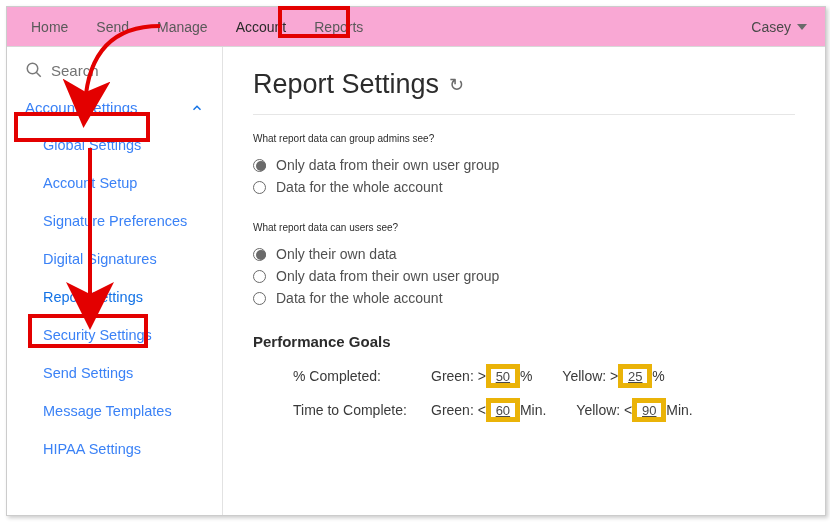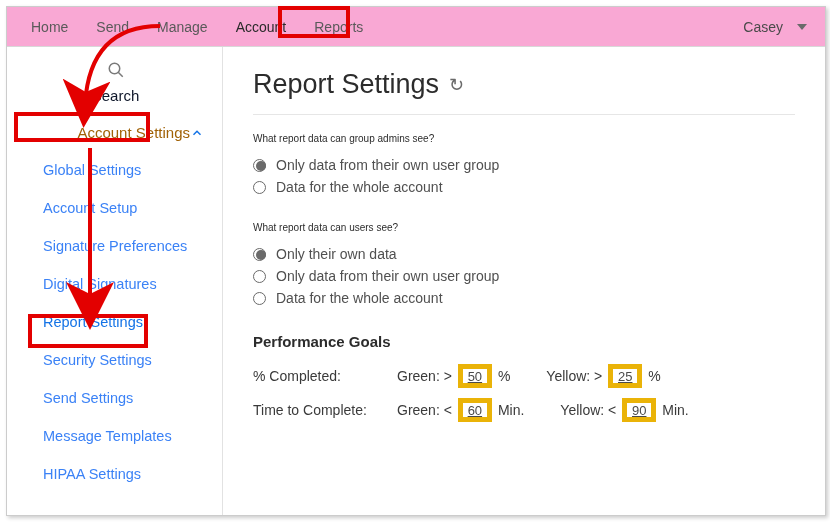--- a/index.html
+++ b/index.html
@@ -3,48 +3,48 @@
   <meta charset="utf-8">
   <style>
     * { box-sizing: border-box; margin: 0; padding: 0; font-family: "Segoe UI", Arial, sans-serif; }
     body { width: 830px; height: 523px; background: #fff; position: relative; overflow: hidden; }
     .outer { border: 1px solid #ccc; width: 820px; height: 510px; margin: 6px; box-shadow: 2px 2px 4px rgba(0,0,0,0.2); background: #fff; }
     
     .topnav { height: 40px; background: #f9a8d4; border-bottom: 1px solid #d8d8d8; display: flex; align-items: center; padding: 0 10px; }
     .topnav .nav-item { color: #5a5a5a; font-size: 14px; padding: 10px 14px; cursor: pointer; }
     .topnav .nav-item.active { color: #2a2a2a; }
     .topnav .spacer { flex: 1; }
-    .user-menu { display: flex; align-items: center; gap: 14px; color: #4a4a4a; font-size: 14px; padding: 6px 8px; cursor: pointer; }
+    .user-menu { display: flex; align-items: center; gap: 6px; color: #4a4a4a; font-size: 14px; padding: 6px 8px; cursor: pointer; }
     .caret-down { width: 0; height: 0; border-left: 5px solid transparent; border-right: 5px solid transparent; border-top: 6px solid #6a6a6a; }
     
     .body { display: flex; height: calc(100% - 40px); }
     .sidebar { width: 216px; border-right: 1px solid #e2e2e2; display: flex; flex-direction: column; }
-    .search-row { display: flex; align-items: center; gap: 8px; padding: 14px 16px 10px 18px; color: #0f172a; font-size: 15px; flex-direction: column; }
+    .search-row { display: flex; align-items: center; gap: 8px; padding: 14px 16px 10px 18px; color: #737373; font-size: 15px; }
     .search-row svg { flex-shrink: 0; }
-    .section-header { display: flex; align-items: center; justify-content: flex-end; padding: 10px 18px; font-size: 15px; color: #a16207; cursor: pointer; }
+    .section-header { display: flex; align-items: center; justify-content: space-between; padding: 10px 18px; font-size: 15px; color: #3b82f6; cursor: pointer; }
     .chevron-up { color: #1473e6; }
     .subnav { list-style: none; position: relative; padding-left: 0; overflow-y: auto; max-height: 360px; }
     .subnav::-webkit-scrollbar { width: 10px; }
     .subnav::-webkit-scrollbar-thumb { background: #c7c7c7; border-radius: 4px; }
     .subnav li { padding: 11px 18px 11px 36px; font-size: 14.5px; color: #3b82f6; cursor: pointer; }
     .subnav li.selected { color: #1473e6; }
     
     .main { flex: 1; padding: 22px 30px; overflow-y: auto; position: relative; }
     .main::-webkit-scrollbar { width: 10px; }
     .main::-webkit-scrollbar-thumb { background: #c7c7c7; border-radius: 4px; }
     h1.page-title { font-size: 27px; font-weight: 300; color: #2c2c2c; display: flex; align-items: center; gap: 10px; }
     .refresh-icon { font-size: 18px; color: #6a6a6a; cursor: pointer; }
     hr.thin { border: none; border-top: 1px solid #e6e6e6; margin: 14px 0 18px; }
     h3.section-title { font-size: 15px; font-weight: 600; color: #2c2c2c; margin-bottom: 14px; }
     p.question { font-size: 10px; color: #2c2c2c; margin-bottom: 10px; }
     .radio-group { margin-bottom: 24px; }
     .radio-row { display: flex; align-items: center; gap: 10px; padding: 3px 0; font-size: 14px; color: #505050; text-align: center; }
     .radio { width: 13px; height: 13px; border-radius: 50%; border: 1.5px solid #6a6a6a; display: inline-block; position: relative; flex-shrink: 0; }
     .radio.checked::after { content: ''; position: absolute; top: 1.5px; left: 1.5px; width: 10px; height: 10px; border-radius: 50%; background: #6a6a6a; }
-    .goals-row { display: flex; align-items: center; gap: 6px; font-size: 14px; color: #3a3a3a; margin-bottom: 10px; }
+    .goals-row { display: flex; align-items: center; font-size: 14px; color: #3a3a3a; margin-bottom: 10px; margin-left: 40px; }
     .goals-row .label { width: 128px; }
     .goals-row .glabel { color: #3a3a3a; margin-left: 10px; }
     .numbox { width: 34px; height: 24px; border: 5px solid #eab308; text-align: center; font-size: 13px; color: #4a4a4a; display: inline-flex; align-items: center; justify-content: center; text-decoration: underline; }
     .unit { margin-right: 20px; }
     
     .redbox { position: absolute; border: 4px solid #e30000; pointer-events: none; }
     .arrow-svg { position: absolute; pointer-events: none; }
   </style>
 </head>
 <body>

